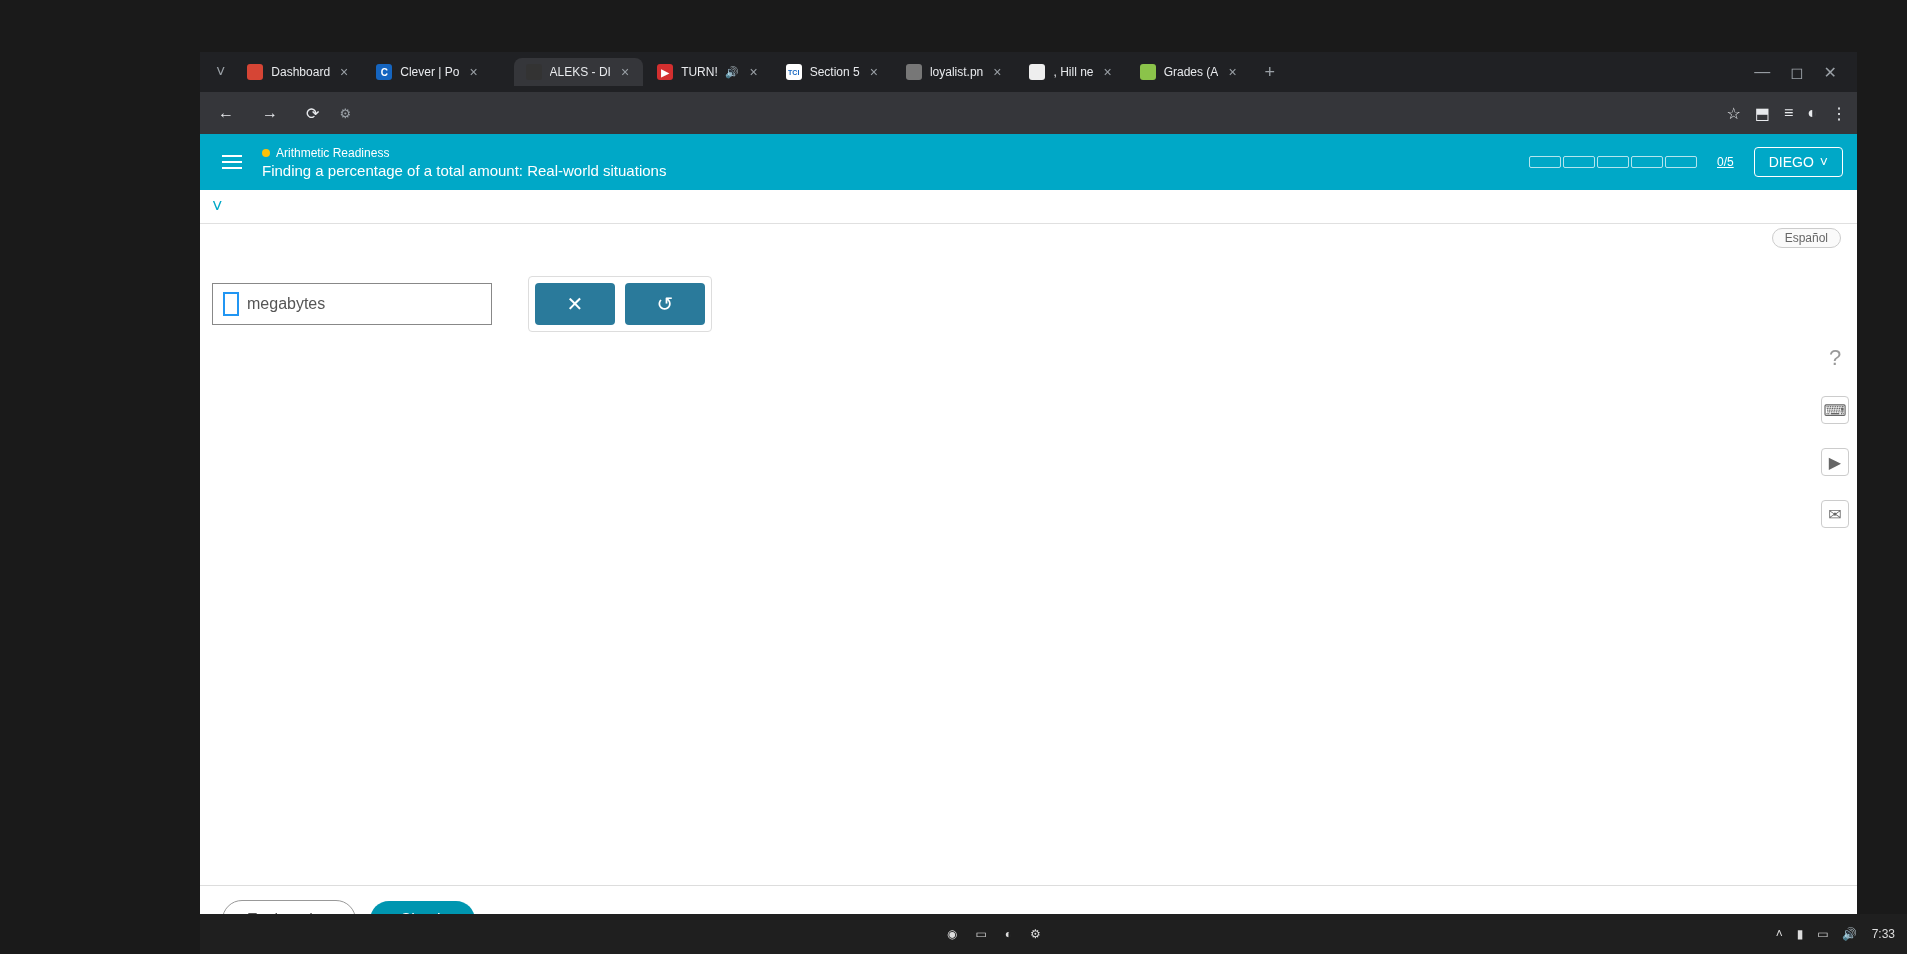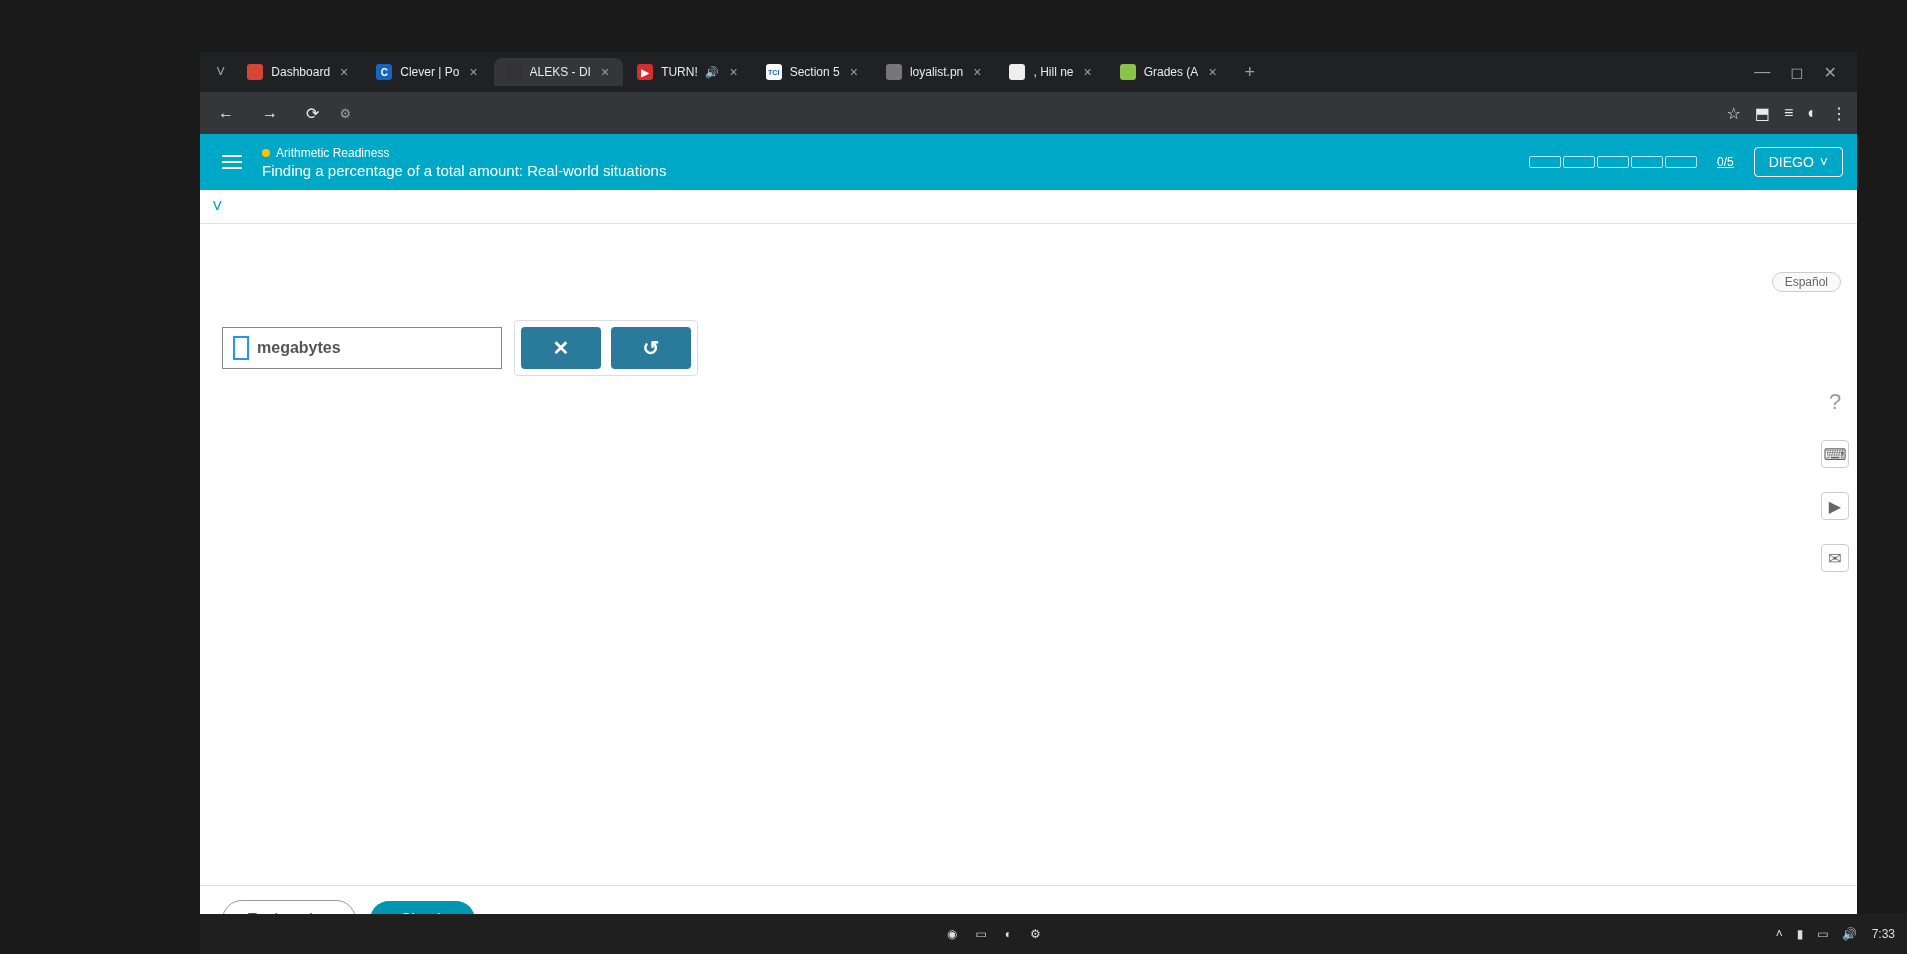--- a/index.html
+++ b/index.html
@@ -3,21 +3,21 @@
 <meta charset="utf-8">
 <style>
 * { margin: 0; padding: 0; box-sizing: border-box; font-family: Arial, Helvetica, sans-serif; }
 body { background: #1a1a1a; width: 1907px; height: 954px; overflow: hidden; position: relative; }
 
 
 .browser-chrome { position: absolute; top: 52px; left: 200px; right: 50px; }
 .tab-strip { background: #202124; height: 40px; display: flex; align-items: center; padding: 0 8px; gap: 2px; }
 .tab-arrow { color: #9aa0a6; padding: 0 8px; cursor: pointer; }
 .tab { display: flex; align-items: center; gap: 8px; padding: 6px 12px; border-radius: 8px 8px 0 0; color: #e8eaed; font-size: 13px; max-width: 150px; min-width: 100px; cursor: pointer; }
-.tab.active { background: #35363a; }
+.tab.active { background: #35363a; margin-left: 20px; }
 .tab-favicon { width: 16px; height: 16px; border-radius: 3px; flex-shrink: 0; display: flex; align-items: center; justify-content: center; font-size: 10px; font-weight: bold; }
 .tab-title { overflow: hidden; text-overflow: ellipsis; white-space: nowrap; flex: 1; font-size: 12px; }
 .tab-close { color: #9aa0a6; font-size: 14px; cursor: pointer; padding: 0 2px; }
 .tab-new { color: #9aa0a6; padding: 0 12px; font-size: 18px; cursor: pointer; }
 .win-controls { margin-left: auto; display: flex; gap: 20px; color: #9aa0a6; padding-right: 12px; }
 
 .nav-bar { background: #35363a; height: 42px; display: flex; align-items: center; padding: 0 10px; gap: 12px; }
 .nav-btn { color: #e8eaed; padding: 4px 8px; cursor: pointer; font-size: 16px; }
 .url-bar { flex: 1; display: flex; align-items: center; gap: 10px; color: #c3c6c9; font-size: 13px; }
 .url-icon { color: #9aa0a6; font-size: 13px; }
@@ -34,24 +34,24 @@
 .header-main { font-size: 15px; margin-top: 2px; }
 .header-right { margin-left: auto; display: flex; align-items: center; gap: 20px; }
 .progress-strip { display: flex; gap: 2px; }
 .progress-seg { width: 32px; height: 12px; border: 1px solid rgba(255,255,255,0.7); border-radius: 2px; }
 .progress-label { font-size: 12px; text-decoration: underline; }
 .user-btn { border: 1px solid #fff; border-radius: 4px; padding: 6px 14px; font-size: 14px; cursor: pointer; display: flex; align-items: center; gap: 6px; }
 
 
 .collapse-bar { padding: 6px 12px; border-bottom: 1px solid #e0e0e0; }
 .collapse-icon { color: #00a8c7; font-size: 18px; cursor: pointer; }
-.content-body { padding: 16px 22px; position: relative; height: calc(100% - 180px); margin-top: 44px; }
+.content-body { padding: 16px 12px; position: relative; height: calc(100% - 180px); }
 .lang-btn { position: absolute; top: 4px; right: 16px; border: 1px solid #ccc; border-radius: 12px; padding: 2px 12px; font-size: 12px; color: #666; background: #fafafa; cursor: pointer; }
 .question { color: #555; font-size: 16px; line-height: 1.5; max-width: 1200px; }
-.answer-row { display: flex; align-items: center; gap: 12px; margin-top: 36px; font-weight: bold; }
+.answer-row { display: flex; align-items: center; gap: 36px; margin-top: 36px; }
 .answer-input-wrap { display: flex; align-items: center; border: 1px solid #888; height: 42px; width: 280px; padding: 0 10px; }
 .answer-box { width: 16px; height: 24px; border: 2px solid #2196f3; margin-right: 8px; }
 .answer-unit { color: #555; font-size: 16px; }
 .tool-group { display: flex; gap: 10px; border: 1px solid #ddd; border-radius: 4px; padding: 6px; background: #fff; }
 .tool-btn { width: 80px; height: 42px; background: #2a7a9b; border-radius: 4px; display: flex; align-items: center; justify-content: center; color: #fff; font-size: 20px; cursor: pointer; }
 
 
 .right-rail { position: absolute; right: 8px; top: 120px; display: flex; flex-direction: column; gap: 24px; }
 .rail-btn { width: 28px; height: 28px; border: 1px solid #ccc; border-radius: 4px; display: flex; align-items: center; justify-content: center; color: #666; font-size: 16px; cursor: pointer; background: #fff; }
 

